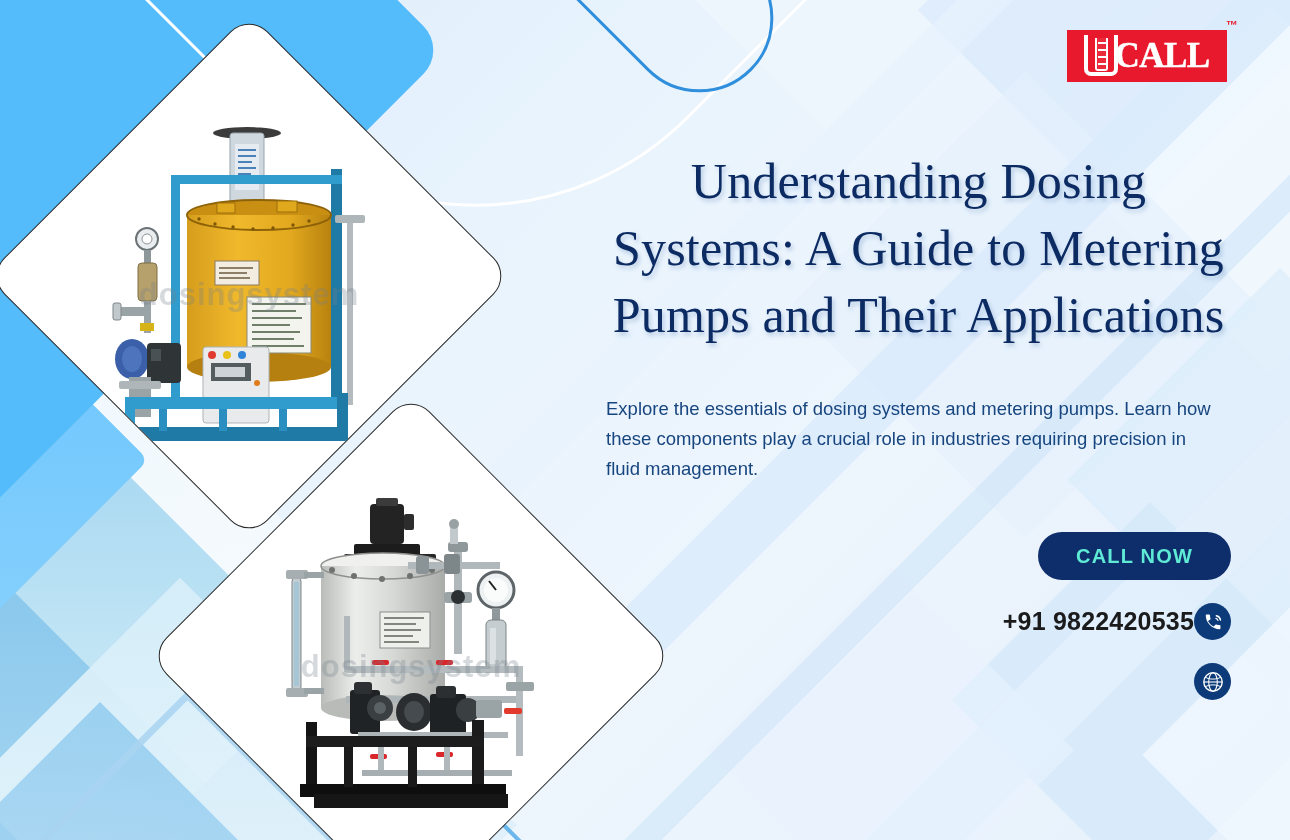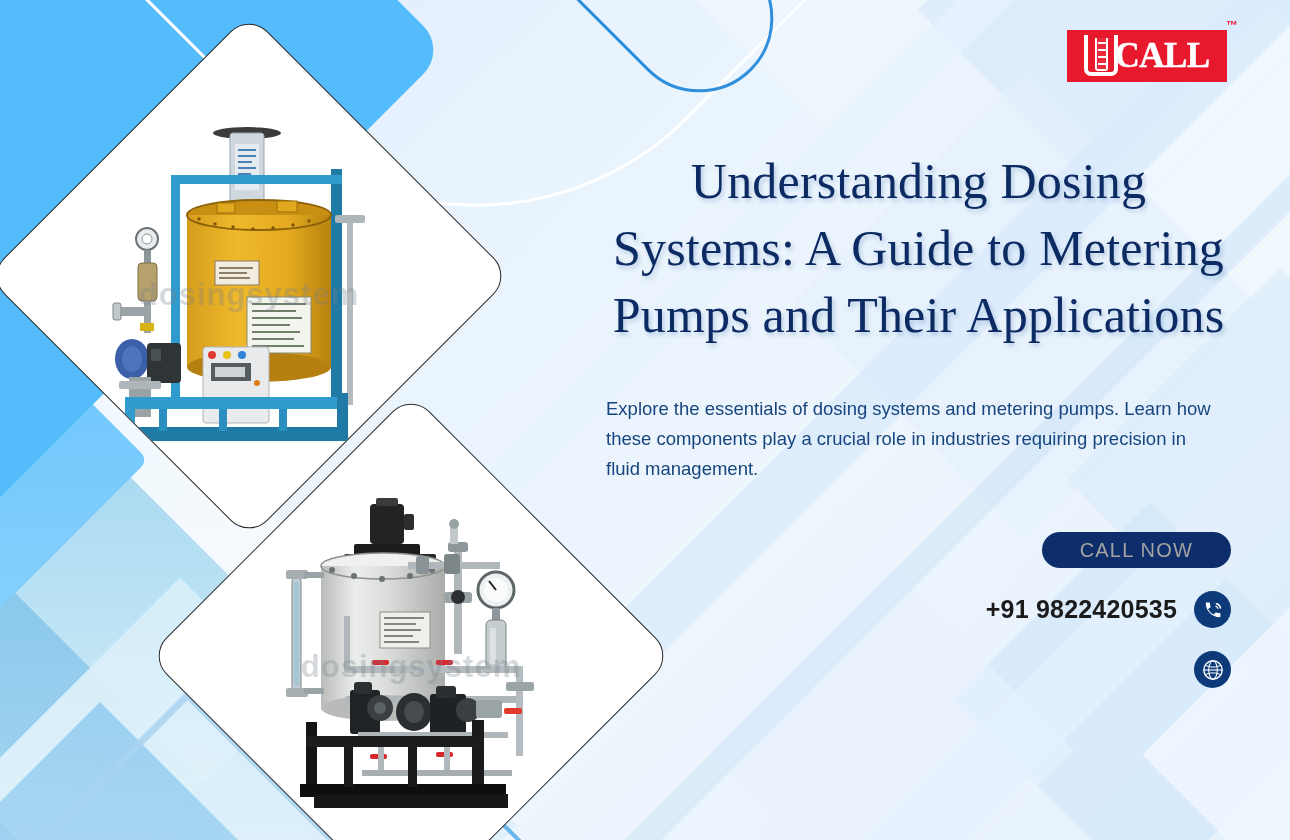--- a/index.html
+++ b/index.html
@@ -206,34 +206,33 @@
     color:#17457f;
     text-align:left;
     max-width:608px;
   }
   #cta-row{
     margin-top:48px;
     display:flex; justify-content:flex-end;
   }
   #call-now{
     background:#0d2d6b;
-    color:#a3a3a3;
+    color:#5eead4;
     border:none;
     border-radius:40px;
     padding:0 38px;
-    height:36px;
+    height:48px;
     font-size:20px;
-    font-weight:400;
+    font-weight:700;
     letter-spacing:1.2px;
     font-family:"Liberation Sans", sans-serif;
     cursor:pointer;
   }
   .contact-row{
     display:flex; align-items:center; justify-content:flex-end;
-    gap:17px;
     margin-top:23px;
   }
   .contact-text{
     font-size:25px;
     font-weight:700;
     color:#1b1b1b;
     letter-spacing:.2px;
   }
   .icon-circle{
     width:37px; height:37px;

